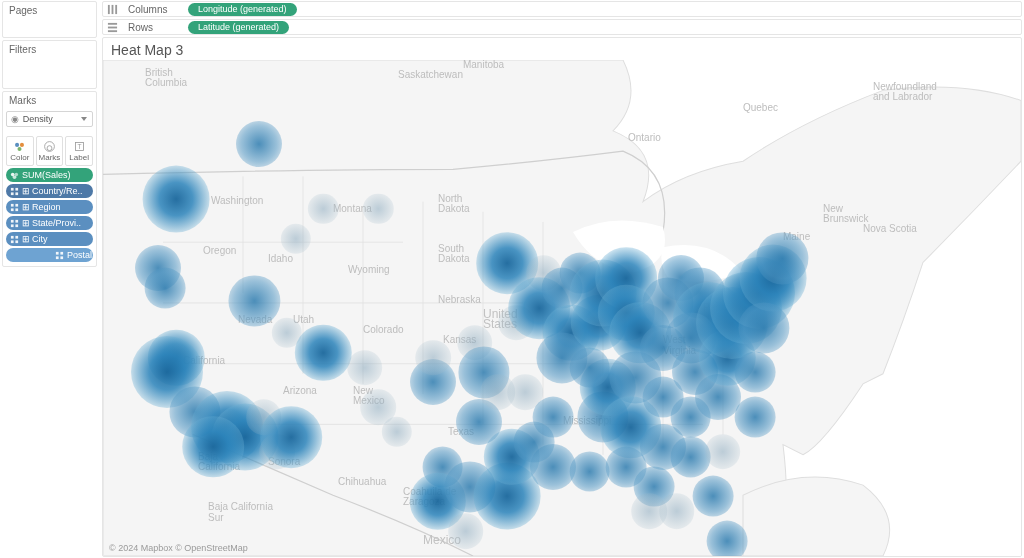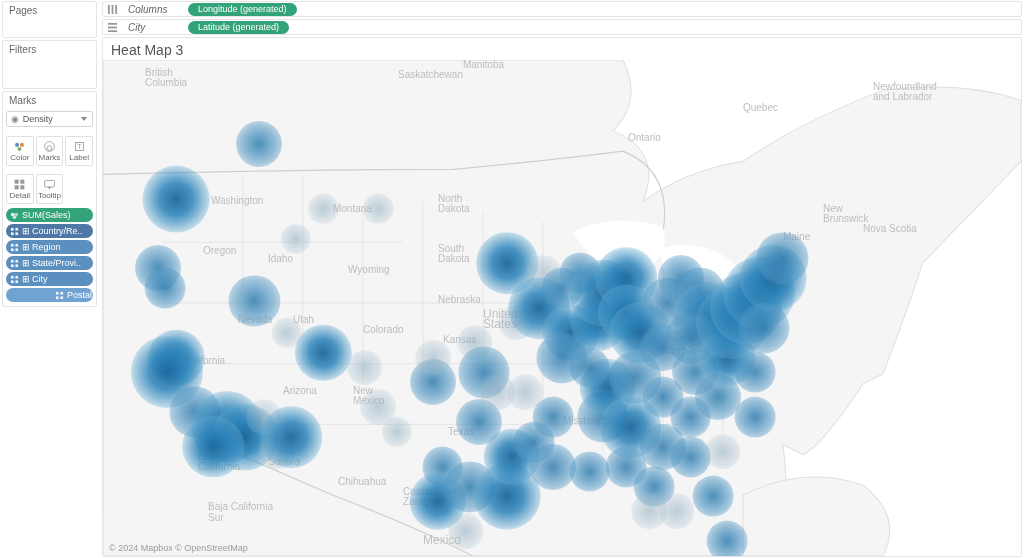--- a/index.html
+++ b/index.html
@@ -82,21 +82,21 @@
 
   
   .shelf {
     display:flex; align-items:center; gap:10px;
     border:1px solid #e5e5e5; border-radius:2px;
     margin:1px 2px; padding:1px 4px;
     font-size:10px; color:#666; background:#fff;
     height: 16px;
   }
   .shelf-icon { color:#888; display:flex; align-items:center;}
-  .shelf .shelf-label { width: 50px; font-style: italic; }
+  .shelf .shelf-label { width: 50px; }
   .shelf-pill {
     background: #33a37a; color:#fff; border-radius:9px;
     padding:1px 10px; font-size:9px; height:13px; display:flex; align-items:center;
   }
 
   .columns-shelf { grid-column:2; grid-row:1; }
   .rows-shelf    { grid-column:2; grid-row:2; }
 
   
   .viz {
@@ -176,39 +176,20 @@
             <span>Marks</span>
           </div>
           <div class="mark-btn">
             <svg viewBox="0 0 16 16">
                 <rect x="3" y="3" width="10" height="10" fill="none" stroke="#999"></rect>
                 <text x="8" y="11" text-anchor="middle" font-size="8" fill="#999">T</text>
               </svg>
             <span>Label</span>
           </div>
         </div>
-        <div class="mark-btn-row2">
-          <div class="mark-btn">
-            <svg viewBox="0 0 16 16">
-                <rect x="2" y="2" width="5" height="5" fill="#999"></rect>
-                <rect x="9" y="2" width="5" height="5" fill="#999"></rect>
-                <rect x="2" y="9" width="5" height="5" fill="#999"></rect>
-                <rect x="9" y="9" width="5" height="5" fill="#999"></rect>
-              </svg>
-            <span>Detail</span>
-          </div>
-          <div class="mark-btn">
-            <svg viewBox="0 0 16 16">
-                <rect x="2" y="3" width="12" height="8" rx="1" fill="none" stroke="#999"></rect>
-                <path d="M6 11 L8 14 L10 11 Z" fill="#999"></path>
-              </svg>
-            <span>Tooltip</span>
-          </div>
-          <div class="mark-btn"></div>
-        </div>
 
         <div class="pill-list" id="mark-pill-list">
             <div class="pill pill-green">
               <span class="pill-color-swatch">
                 <svg viewBox="0 0 10 10">
                   <circle cx="3" cy="4" r="2" fill="#fff" opacity=".9"></circle>
                   <circle cx="7" cy="4" r="2" fill="#fff" opacity=".6"></circle>
                   <circle cx="5" cy="7" r="2" fill="#fff" opacity=".75"></circle>
                 </svg>
               </span>
@@ -287,21 +268,21 @@
   </div>
 
   <div class="shelf rows-shelf">
     <span class="shelf-icon">
       <svg width="11" height="11" viewBox="0 0 12 12">
           <rect x="1" y="1" width="10" height="2" fill="#999"></rect>
           <rect x="1" y="5" width="10" height="2" fill="#999"></rect>
           <rect x="1" y="9" width="10" height="2" fill="#999"></rect>
         </svg>
     </span>
-    <span class="shelf-label">City</span>
+    <span class="shelf-label">Rows</span>
     <span class="shelf-pill">Latitude (generated)</span>
   </div>
 
   <div class="viz">
     <div class="viz-title">Heat Map 3</div>
     <div class="map-wrap">
       <svg class="map-svg" viewBox="0 0 918 490" preserveAspectRatio="none">
 
         <rect x="0" y="0" width="918" height="490" class="water"></rect>
         <path class="land" d="M0 0 L520 0 Q540 40 510 70 Q560 90 540 140 Q580 110 640 100 Q700 60 780 30 Q860 20 918 40 L918 100 Q870 150 820 200 Q800 260 780 310 L760 320 Q720 380 700 390 L680 380 Q690 460 670 490 L0 490 Z"></path>

